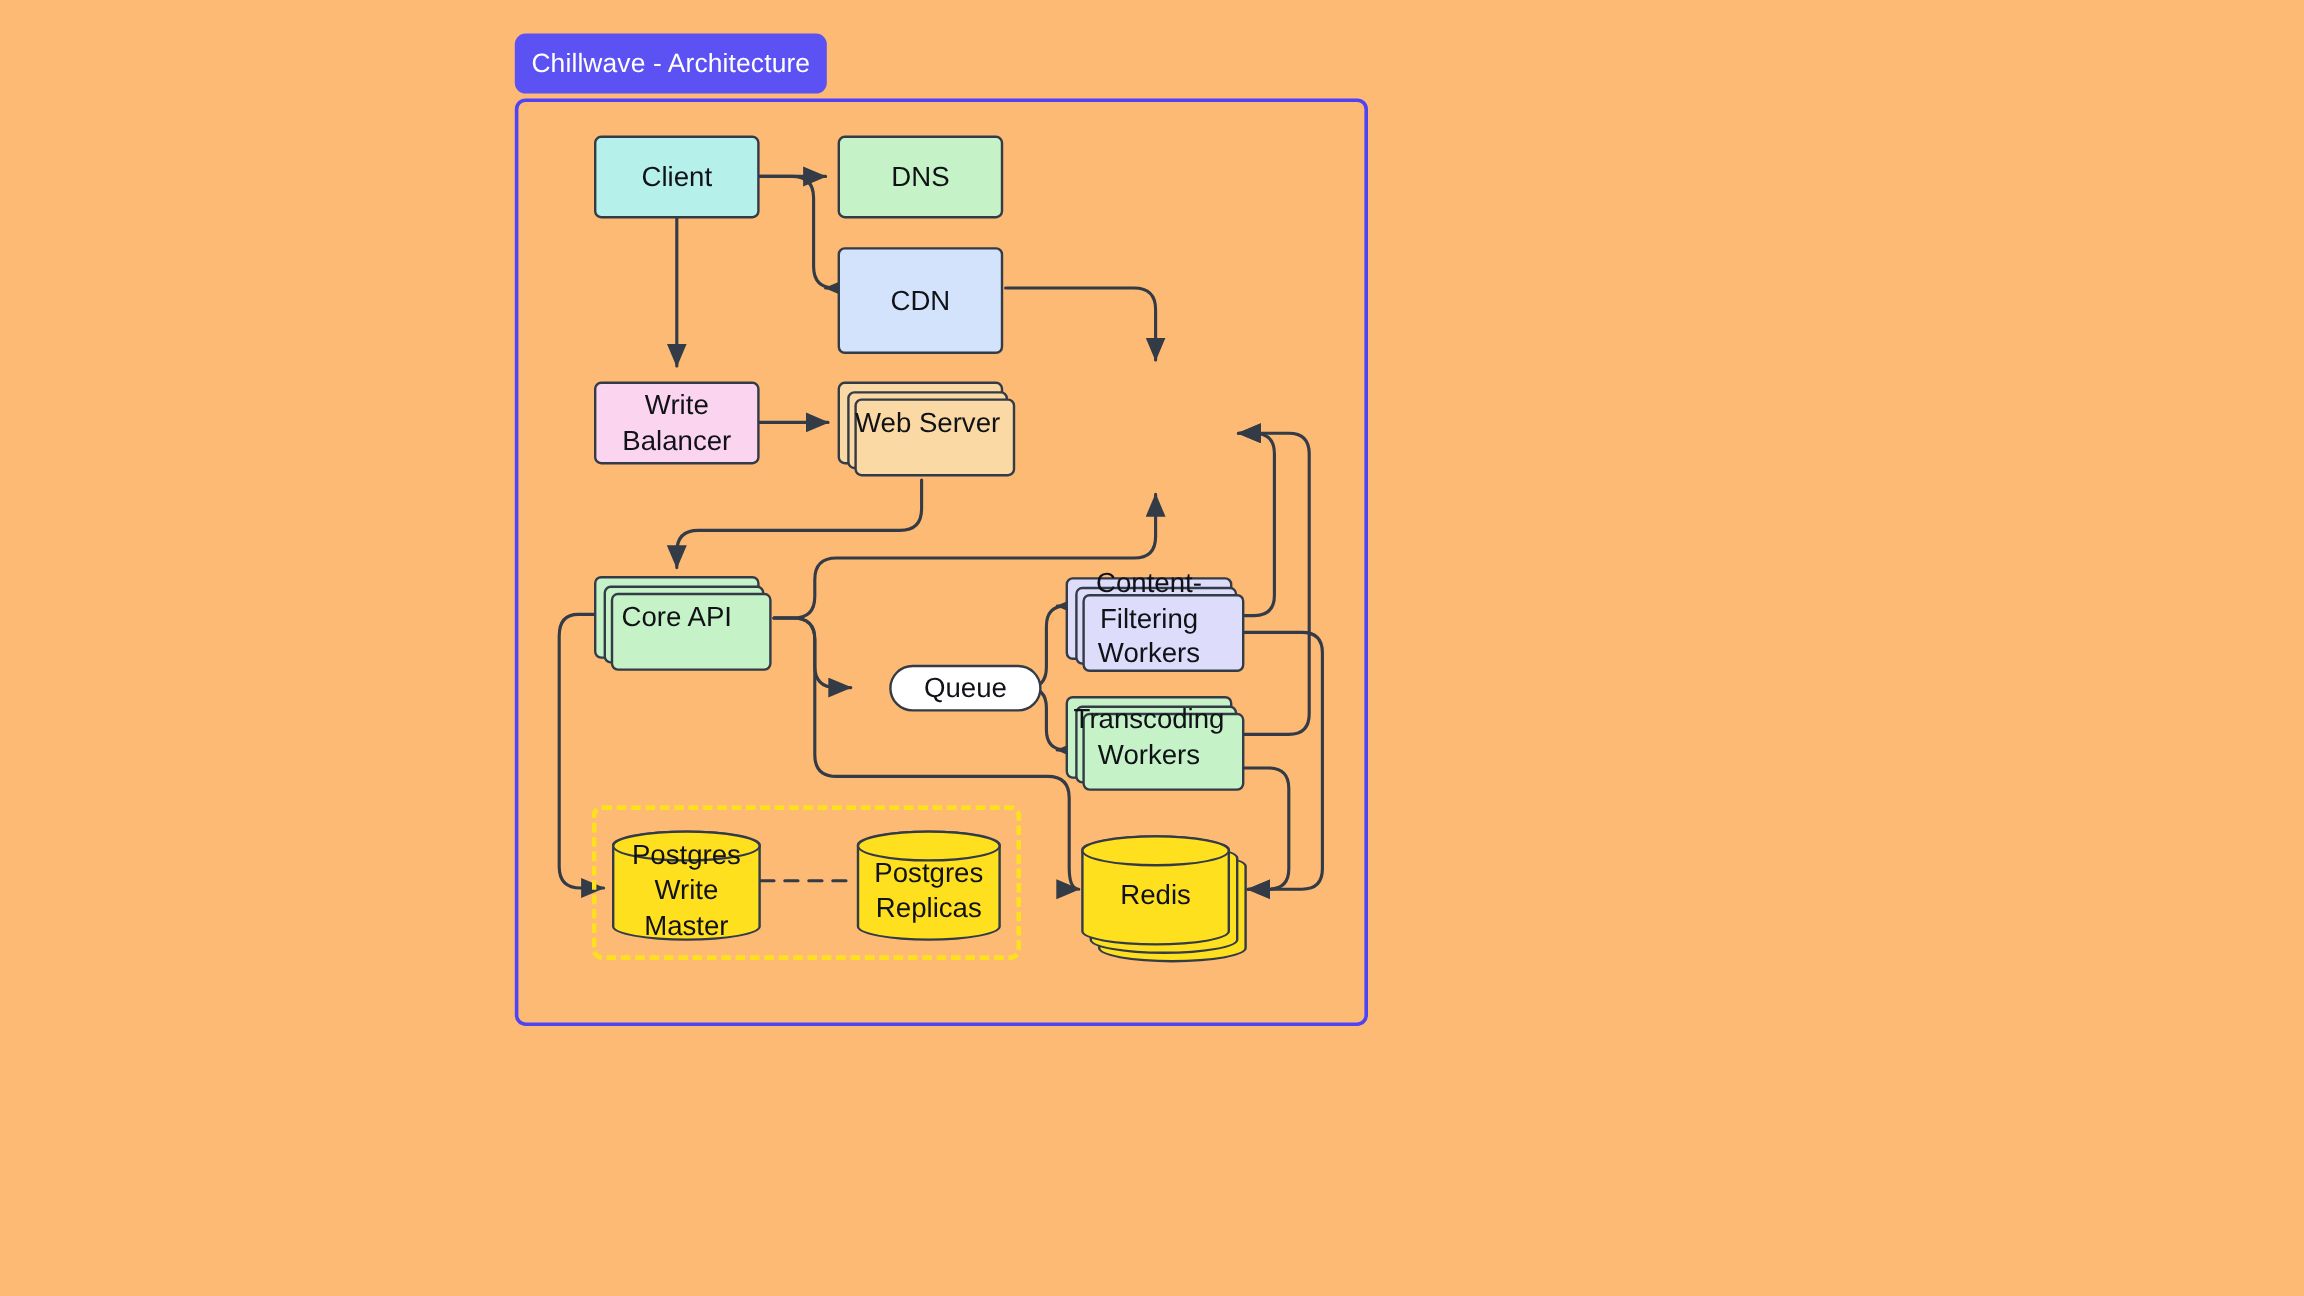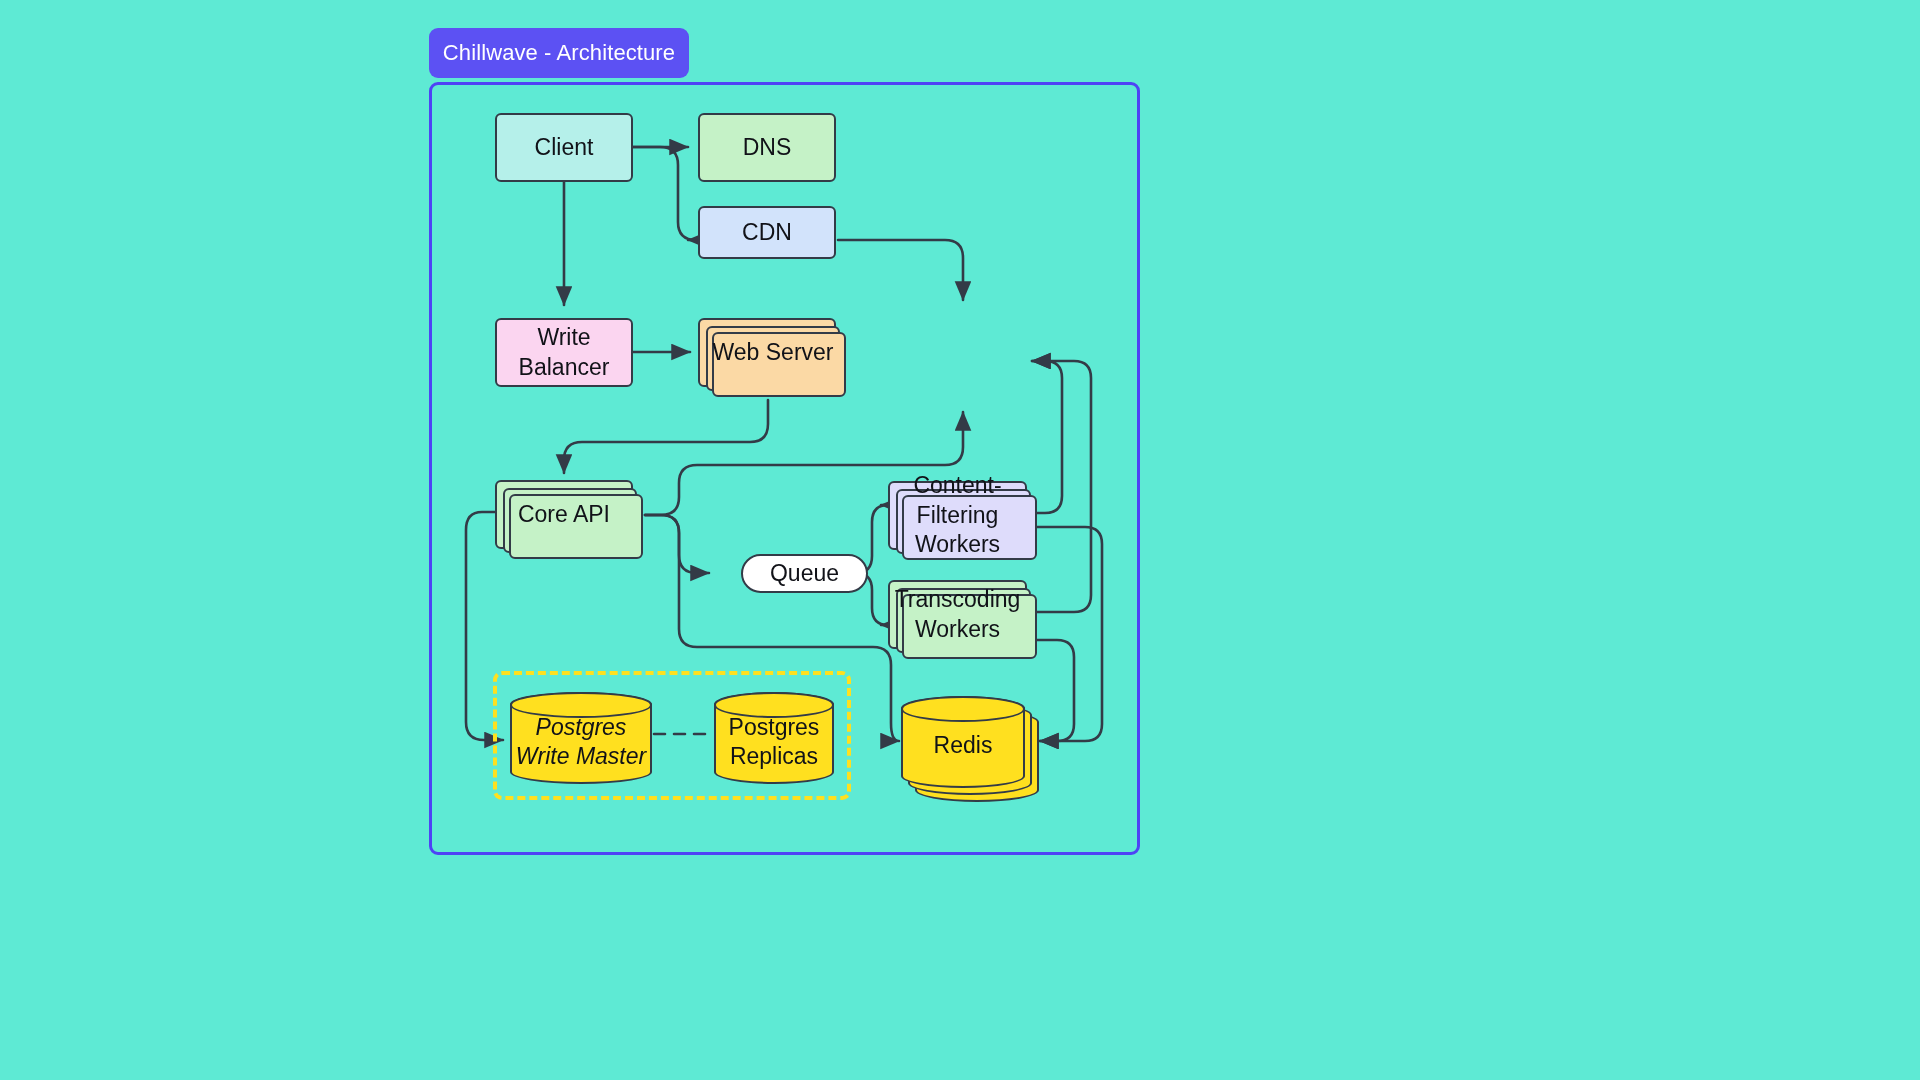--- a/index.html
+++ b/index.html
@@ -9,21 +9,21 @@
     background: #000000;
     width: 1920px;
     height: 1080px;
     overflow: hidden;
     font-family: "Liberation Sans", sans-serif;
   }
   #canvas {
     position: relative;
     width: 1920px;
     height: 1080px;
-    background: #5eead4;
+    background: #fdba74;
   }
   
   #title-pill {
     position: absolute;
     left: 429px;
     top: 28px;
     width: 260px;
     height: 50px;
     background: #5c51f3;
     border-radius: 9px;
@@ -198,21 +198,21 @@
   </svg>
 
   <div class="node rect" style="left:495px; top:113px; width:138px; height:69px; background:#b5f0ea;">
     <span>Client</span>
   </div>
 
   <div class="node rect" style="left:698px; top:113px; width:138px; height:69px; background:#c5f2c7;">
     <span>DNS</span>
   </div>
 
-  <div class="node rect" style="left:698px; top:206px; width:138px; height:53px; background:#d2e3fb;">
+  <div class="node rect" style="left:698px; top:206px; width:138px; height:89px; background:#d2e3fb;">
     <span>CDN</span>
   </div>
 
   <div class="node rect" style="left:495px; top:318px; width:138px; height:69px; background:#fbd5f0;">
     <span>Write Balancer</span>
   </div>
 
   <div class="node rect stack" style="left:698px; top:318px; width:138px; height:69px; background:#fbd9a5;padding-left:12px;">
     <span>Web Server</span>
   </div>
@@ -227,21 +227,21 @@
   </div>
 
   <div class="node rect stack" style="left:888px; top:481px; width:139px; height:69px; background:#dedcfb; padding:0 3px;">
     <span>Content-Filtering Workers</span>
   </div>
 
   <div class="node rect stack" style="left:888px; top:580px; width:139px; height:69px; background:#c5f2c7;">
     <span>Transcoding Workers</span>
   </div>
 
-  <div class="node cyl" style="left:510px; top:692px; width:142px; height:92px;font-style:italic;">
+  <div class="node cyl" style="left:510px; top:692px; width:124px; height:92px;">
     <div class="cyl-body"></div>
     <div class="cyl-top"></div>
     <div class="cyl-label">Postgres Write Master</div>
   </div>
 
   <div class="node cyl" style="left:714px; top:692px; width:120px; height:92px;">
     <div class="cyl-body"></div>
     <div class="cyl-top"></div>
     <div class="cyl-label">Postgres Replicas</div>
   </div>

